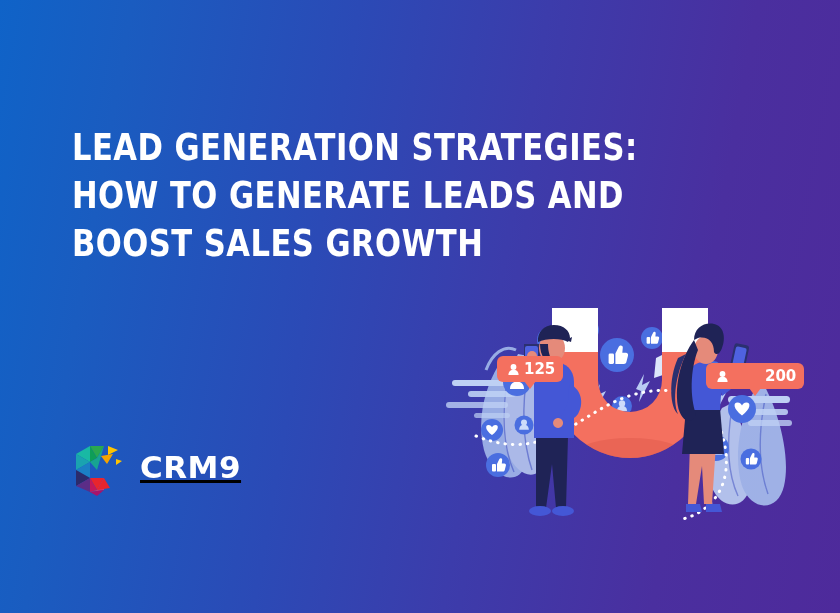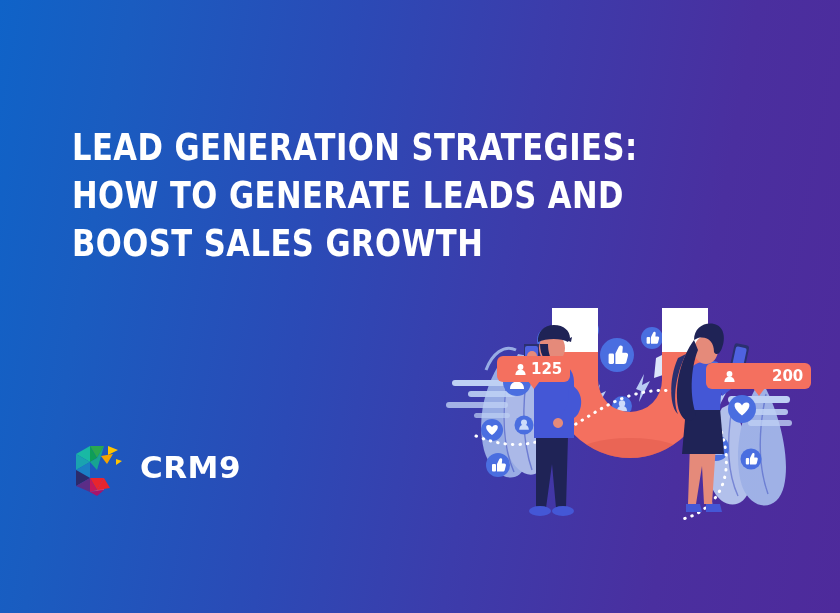--- a/index.html
+++ b/index.html
@@ -32,21 +32,21 @@
     transform-origin:left top;
     white-space:nowrap;
   }
   .headline .l { display:block; }
 
   
   .logo {
     position:absolute;
     left:72px; top:437px;
     width:170px; height:60px;
-    display:flex; align-items:center; gap:12px;
+    display:flex; align-items:center; gap:12px;text-decoration:underline;
   }
   .logo-mark { position:relative; width:56px; height:58px; flex:0 0 56px; }
   .logo-mark svg { display:block; width:56px; height:58px; }
   .logo-word {
     color:#ffffff;
     font-family:"DejaVu Sans","Liberation Sans",sans-serif;
     font-weight:700;
     font-size:31px;
     letter-spacing:0.5px;
     line-height:1;
@@ -55,21 +55,21 @@
   
   .illus { position:absolute; left:440px; top:258px; width:400px; height:270px; }
   .illus svg { display:block; width:400px; height:270px; overflow:visible; }
 
   
   .badge {
     position:absolute;
     background:#f4705f;
     border-radius:6px;
     height:26px;
-    padding:0 8px 0 17px;
+    padding:0 8px 0 10px;
     display:flex; align-items:center; gap:4px;
     color:#ffffff;
     font-family:"DejaVu Sans","Liberation Sans",sans-serif;
     font-weight:700; font-size:15px;
     line-height:1;
   }
   .badge::after {
     content:"";
     position:absolute;
     bottom:-7px; left:50%;

